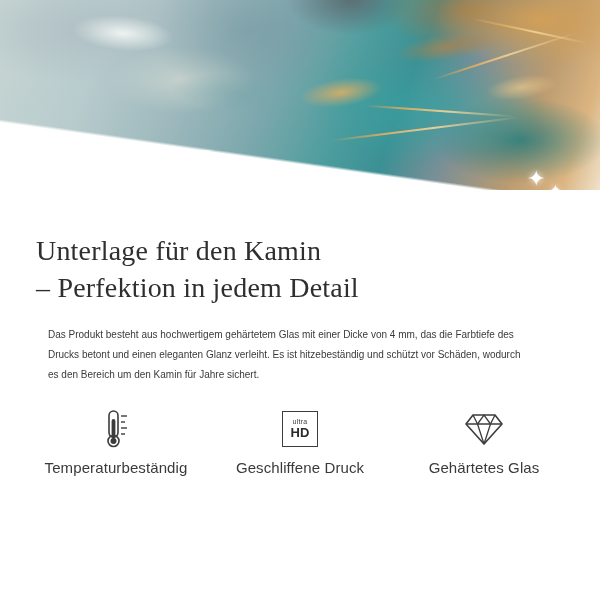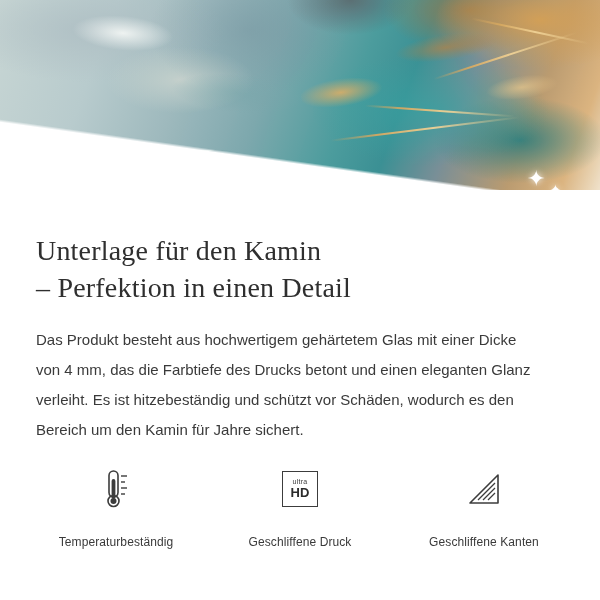--- a/index.html
+++ b/index.html
@@ -133,24 +133,24 @@
     line-height: 1.32;
     font-weight: 400;
     color: #2f2f2f;
     margin: 0 0 18px 0;
     letter-spacing: 0.2px;
   }
   .headline .line {
     display: block;
   }
   .body-copy {
-    font-size: 15px;
+    font-size: 10px;
     line-height: 2.0;
     color: #3a3a3a;
-    margin: 0;
+    margin: 12px;
     max-width: 520px;
   }
 
   
   .features {
     margin-top: 22px;
     padding: 0 24px;
     display: grid;
     grid-template-columns: repeat(3, 1fr);
     grid-row-gap: 14px;
@@ -162,22 +162,22 @@
     justify-content: flex-start;
   }
   .feature-icon {
     height: 44px;
     display: flex;
     align-items: center;
     justify-content: center;
     text-align: right;
   }
   .feature-label {
-    margin-top: 24px;
-    font-size: 12px;
+    margin-top: 8px;
+    font-size: 15px;
     color: #3a3a3a;
     text-align: center;
     letter-spacing: 0.1px;
   }
   .hd-box {
     width: 34px;
     height: 34px;
     border: 1.6px solid #3c3c3c;
     display: flex;
     flex-direction: column;
@@ -216,21 +216,21 @@
       <div class="panel-edge-top"></div>
     </div>
     <div class="hero-mask"></div>
     <span class="sparkle s1">✦</span>
     <span class="sparkle s2">✦</span>
   </div>
 
   <div class="content">
     <h1 class="headline">
       <span class="line">Unterlage für den Kamin</span>
-      <span class="line">– Perfektion in einen Detail</span>
+      <span class="line">– Perfektion in jedem Detail</span>
     </h1>
     <p class="body-copy">Das Produkt besteht aus hochwertigem gehärtetem Glas mit einer Dicke von 4 mm, das die Farbtiefe des Drucks betont und einen eleganten Glanz verleiht. Es ist hitzebeständig und schützt vor Schäden, wodurch es den Bereich um den Kamin für Jahre sichert.</p>
   </div>
 
   <div class="features">
 
     <div class="feature">
       <div class="feature-icon">
         <svg width="40" height="44" viewBox="0 0 40 44">
           <rect x="13" y="4" width="9" height="26" rx="4.5" fill="none" stroke="#3c3c3c" stroke-width="1.6"></rect>
@@ -250,28 +250,29 @@
       <div class="feature-icon">
         <div class="hd-box">
           <span class="u">ultra</span>
           <span class="hd">HD</span>
         </div>
       </div>
       <div class="feature-label">Geschliffene Druck</div>
     </div>
 
 
-
     <div class="feature">
       <div class="feature-icon">
-        <svg width="40" height="40" viewBox="0 0 40 40">
-          <path d="M6 34 L34 34 L34 6 Z" fill="none" stroke="#3c3c3c" stroke-width="1.6" stroke-linejoin="round"></path>
-          <line x1="14" y1="31" x2="31" y2="14" stroke="#3c3c3c" stroke-width="1.2"></line>
-          <line x1="19" y1="31" x2="31" y2="19" stroke="#3c3c3c" stroke-width="1.2"></line>
-          <line x1="24" y1="31" x2="31" y2="24" stroke="#3c3c3c" stroke-width="1.2"></line>
+        <svg width="44" height="40" viewBox="0 0 44 40">
+          <path d="M11 6 L33 6 L40 15 L22 35 L4 15 Z" fill="none" stroke="#3c3c3c" stroke-width="1.6" stroke-linejoin="round"></path>
+          <path d="M4 15 L40 15" stroke="#3c3c3c" stroke-width="1.3"></path>
+          <path d="M11 6 L15.5 15 L22 35" stroke="#3c3c3c" stroke-width="1.3" fill="none"></path>
+          <path d="M33 6 L28.5 15 L22 35" stroke="#3c3c3c" stroke-width="1.3" fill="none"></path>
+          <path d="M15.5 15 L22 6 L28.5 15" stroke="#3c3c3c" stroke-width="1.3" fill="none"></path>
         </svg>
       </div>
-      <div class="feature-label">Geschliffene Kanten</div>
-    </div>
+      <div class="feature-label">Gehärtetes Glas</div>
+    </div>
+
 
 
   </div>
 </div>
 
 </body></html>

